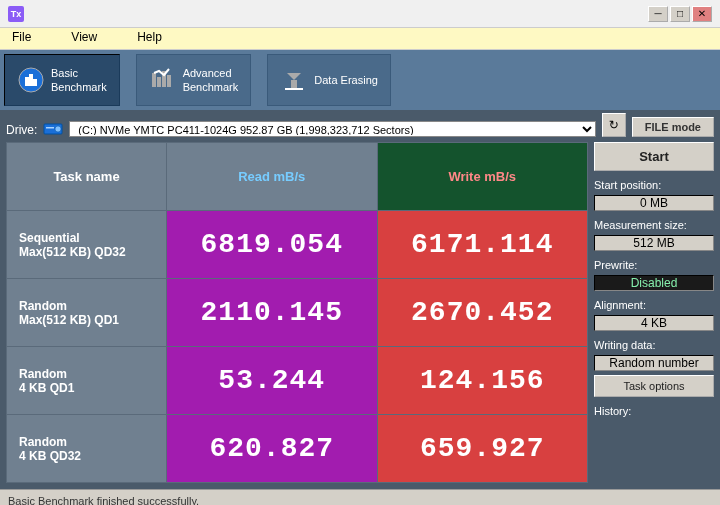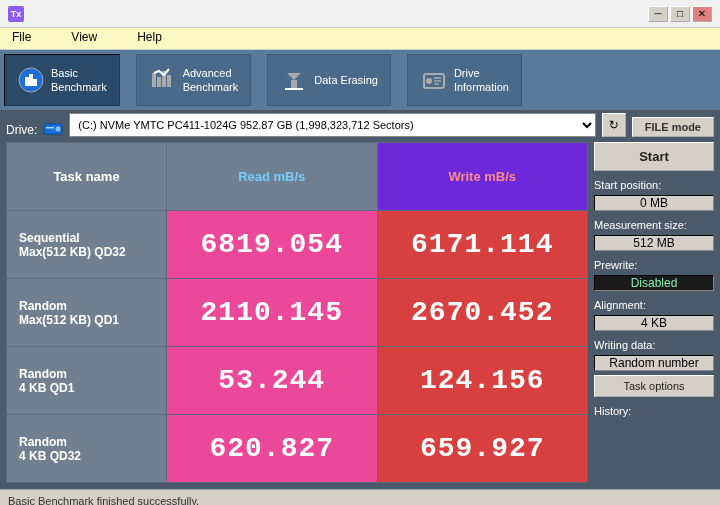--- a/index.html
+++ b/index.html
@@ -122,21 +122,21 @@
       padding: 5px 6px;
       height: 32px;
     }
     .drive-label {
       color: white;
       font-size: 12px;
       white-space: nowrap;
     }
     .drive-select {
       flex: 1;
-      height: 24px;
+      height: 16px;
       background: white;
       border: 1px solid #888;
       font-size: 11px;
       padding: 1px 4px;
     }
     .drive-refresh-btn {
       width: 24px;
       height: 24px;
       background: #d4d0c8;
       border: 1px outset #fff;
@@ -181,42 +181,42 @@
     }
     .bench-table th.task-col {
       background: #708090;
       width: 160px;
     }
     .bench-table th.read-col {
       background: #708090;
       color: #7cf;
     }
     .bench-table th.write-col {
-      background: #6d28d9;
+      background: #14532d;
       color: #f88;
     }
     .bench-table td {
       border: 1px solid #5a6a7a;
       padding: 6px 8px;
       vertical-align: middle;
     }
     .bench-table tr {
       height: 68px;
     }
     .task-cell {
       background: #708090;
       color: white;
       font-size: 12px;
       font-weight: bold;
       text-align: left;
       padding-left: 12px !important;
       width: 160px;
     }
     .read-cell {
-      background: #ec4899;
+      background: #a21caf;
       text-align: center;
     }
     .write-cell {
       background: #d84040;
       text-align: center;
     }
     .bench-value {
       color: white;
       font-size: 28px;
       font-weight: bold;
@@ -337,32 +337,20 @@
   </div>
   <div class="toolbar-btn">
     <div class="toolbar-icon">
       <svg width="26" height="26" viewBox="0 0 26 26">
         <path d="M6 6 L13 13 L20 6 L6 6Z" fill="#aaa"></path>
         <rect x="10" y="13" width="6" height="8" fill="#aaa"></rect>
         <line x1="4" y1="22" x2="22" y2="22" stroke="white" stroke-width="2"></line>
       </svg>
     </div>
     <div class="toolbar-btn-text">Data Erasing</div>
-  </div>
-  <div class="toolbar-btn">
-    <div class="toolbar-icon">
-      <svg width="26" height="26" viewBox="0 0 26 26">
-        <rect x="3" y="7" width="20" height="14" rx="2" fill="none" stroke="#aaa" stroke-width="2"></rect>
-        <circle cx="8" cy="14" r="3" fill="#aaa"></circle>
-        <line x1="13" y1="11" x2="20" y2="11" stroke="#aaa" stroke-width="1.5"></line>
-        <line x1="13" y1="14" x2="20" y2="14" stroke="#aaa" stroke-width="1.5"></line>
-        <line x1="13" y1="17" x2="18" y2="17" stroke="#aaa" stroke-width="1.5"></line>
-      </svg>
-    </div>
-    <div class="toolbar-btn-text">Drive<br>Information</div>
   </div>
 </div>
 
 <div class="drive-bar">
   <span class="drive-label">Drive:</span>
   <svg width="20" height="16" viewBox="0 0 20 16">
     <rect x="1" y="3" width="18" height="10" rx="1" fill="#1a6fd8" stroke="#0050a0" stroke-width="1"></rect>
     <circle cx="15" cy="8" r="3" fill="#80c0ff" stroke="#0050a0" stroke-width="0.5"></circle>
     <rect x="3" y="6" width="8" height="1.5" fill="#aad4ff"></rect>
   </svg>

